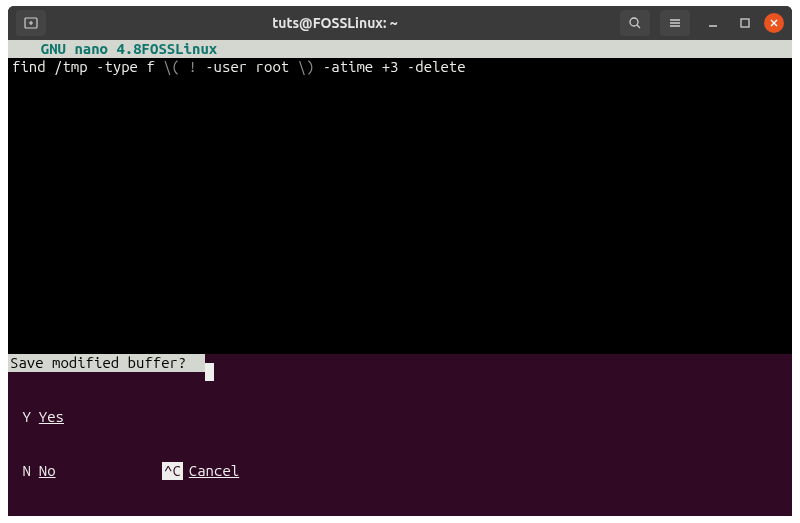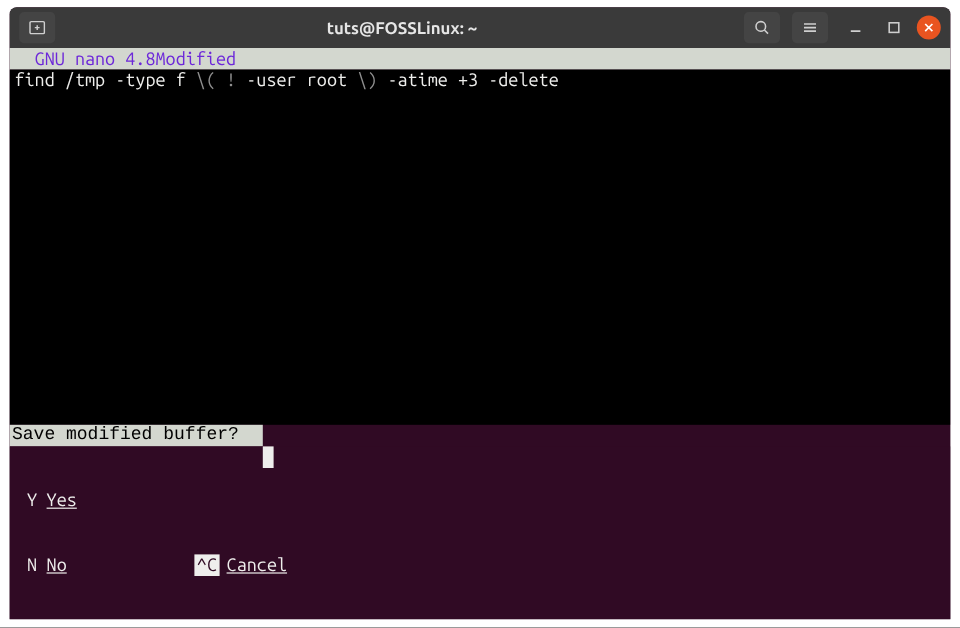--- a/index.html
+++ b/index.html
@@ -65,43 +65,43 @@
     .term {
       flex: 1;
       display: flex;
       flex-direction: column;
       font-size: 15px;
       line-height: 18px;
       color: #eeeeec;
     }
     .statusbar {
       background: #d3d7cf;
-      color: #6d28d9;
-      display: flex;
-      padding: 0 4px;
+      color: #0f766e;
+      display: flex;
+      padding: 0 16px;
       height: 18px;
       white-space: pre;
+      font-weight: bold;
     }
     .statusbar .left { flex: 0 0 auto; }
     .statusbar .center { flex: 1; text-align: center; }
     .statusbar .right { flex: 0 0 auto; }
     .editor {
       flex: 1;
       padding: 0 4px;
       white-space: pre;
       background: #000000;
       overflow: hidden;
     }
     .code-line span.grey { color: #8f8f8f; }
     .code-line span.norm { color: #eeeeec; }
     .prompt-row {
       display: flex;
       height: 18px;
-      align-items: flex-end;
-      font-family: Liberation Mono, monospace;
+      align-items: center;
     }
     .prompt-q {
       background: #d3d7cf;
       color: #000;
       padding: 0 2px;
       white-space: pre;
     }
     .prompt-fill {
       flex: 1;
       background: #300a24;
@@ -176,21 +176,21 @@
             <line x1="2" y1="2" x2="8" y2="8" stroke="#fff" stroke-width="1.4"></line>
             <line x1="8" y1="2" x2="2" y2="8" stroke="#fff" stroke-width="1.4"></line>
           </svg>
       </div>
     </div>
   </div>
 
   <div class="term">
     <div class="statusbar">
       <span class="left">  GNU nano 4.8</span>
-      <span class="right">Modified  </span>
+      <span class="right">FOSSLinux  </span>
     </div>
 
     <div class="editor"><div class="code-line"><span class="norm">find /tmp -type f </span><span class="grey">\( !</span><span class="norm"> -user root </span><span class="grey">\)</span><span class="norm"> -atime +3 -delete</span></div></div>
 
     <div class="prompt-row">
       <div class="prompt-q">Save modified buffer?  </div>
       <div class="prompt-fill">
         <div class="cursor"></div>
       </div>
     </div>

